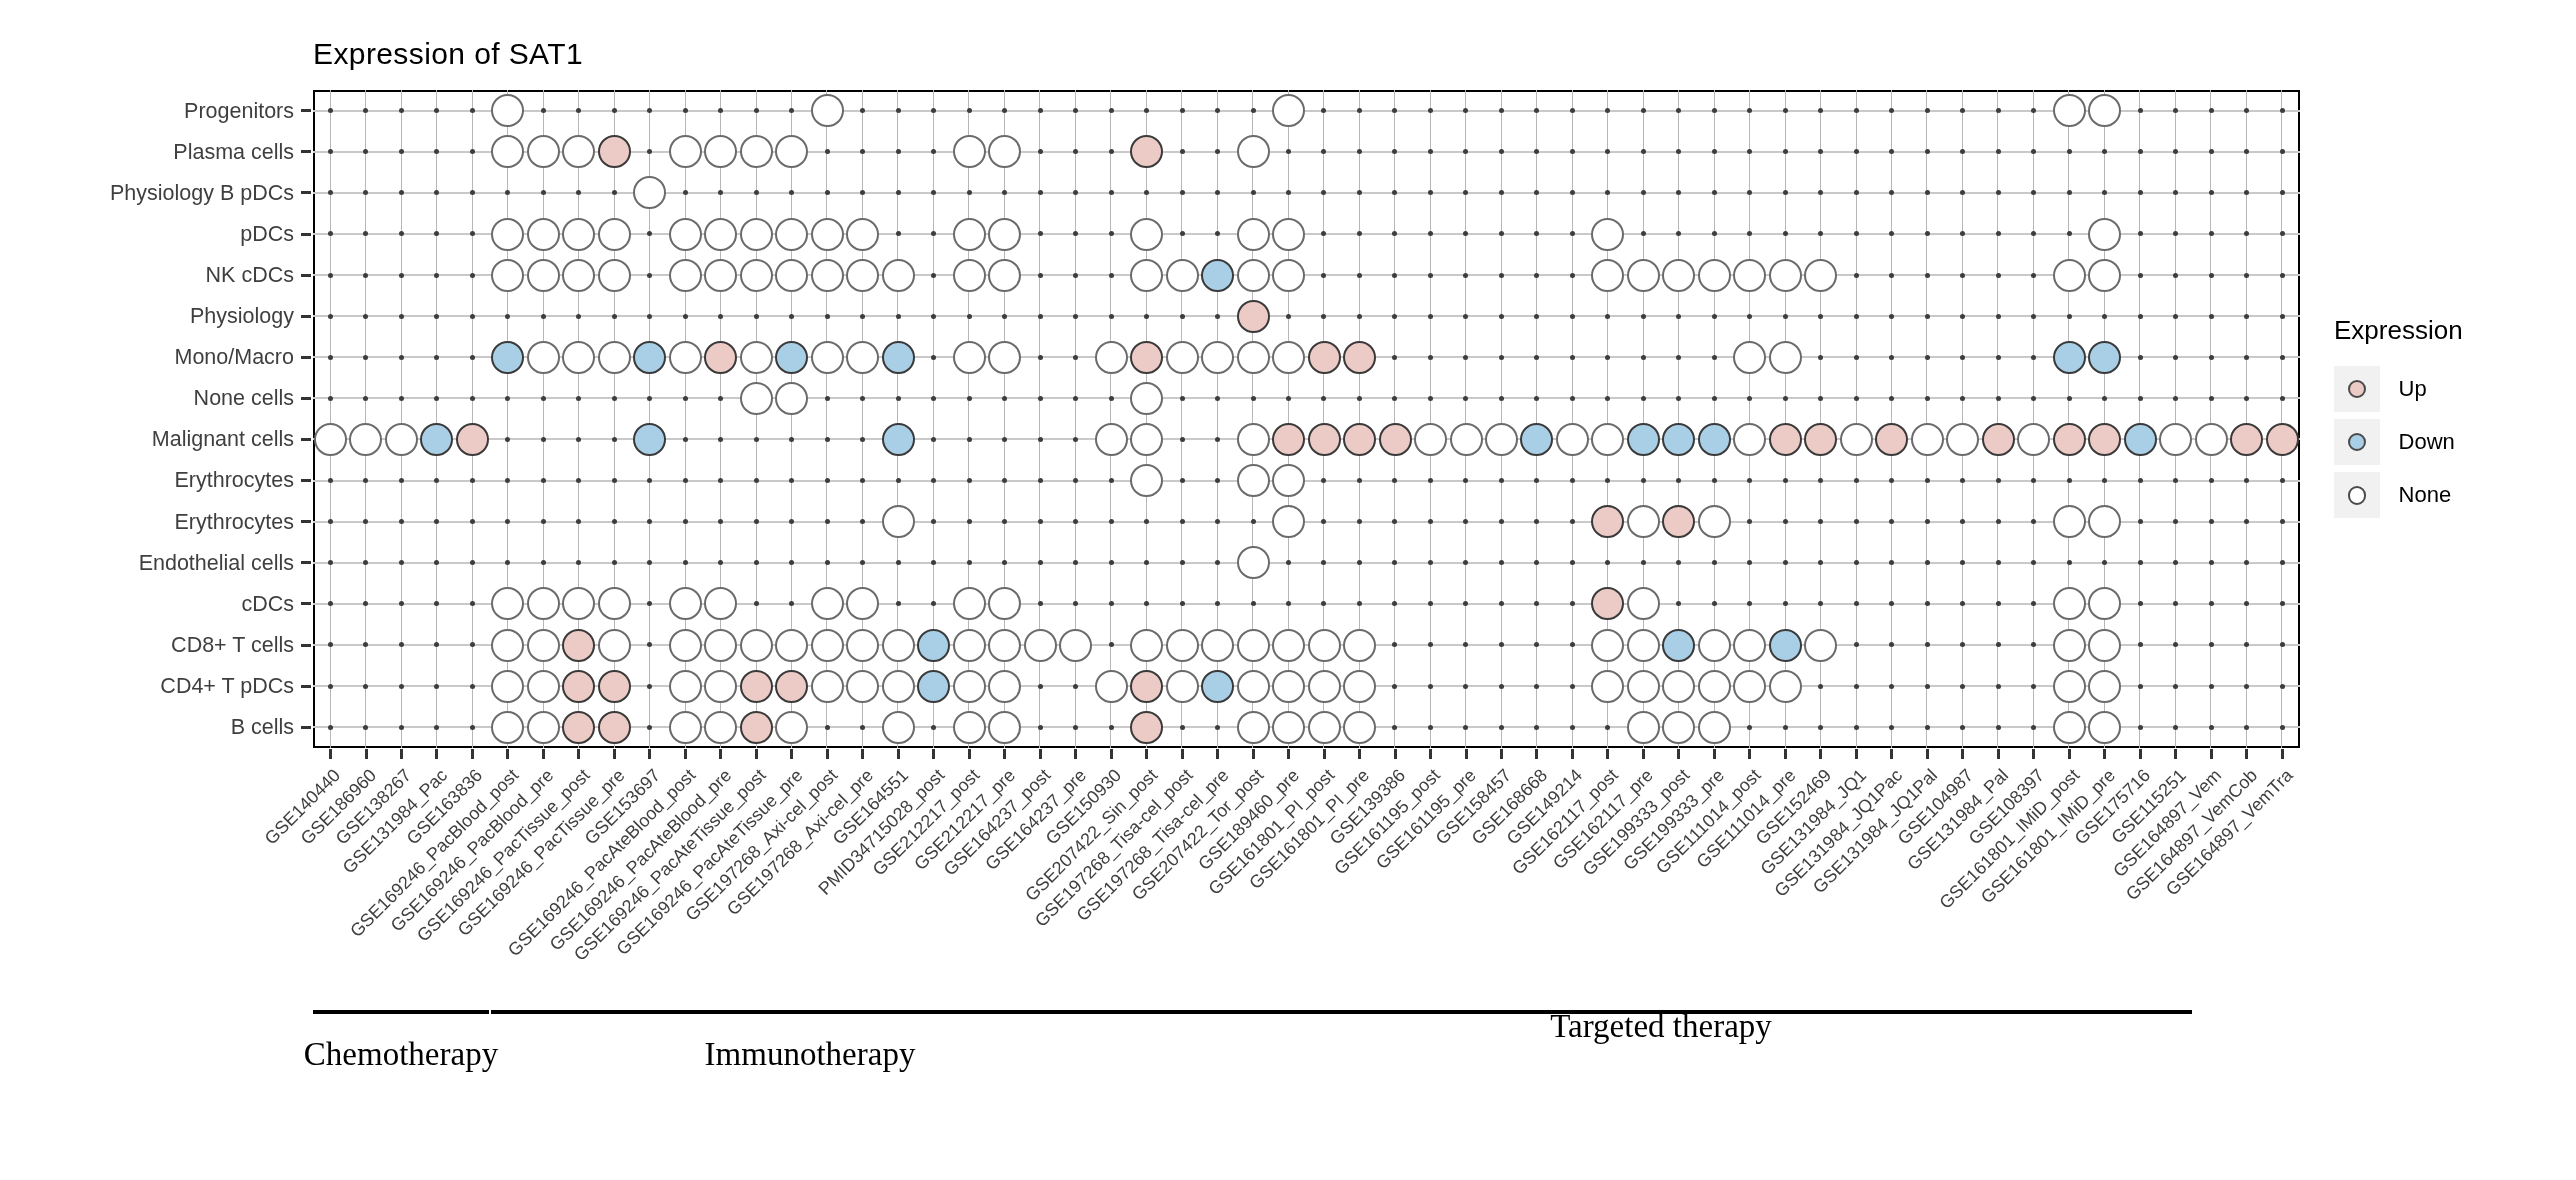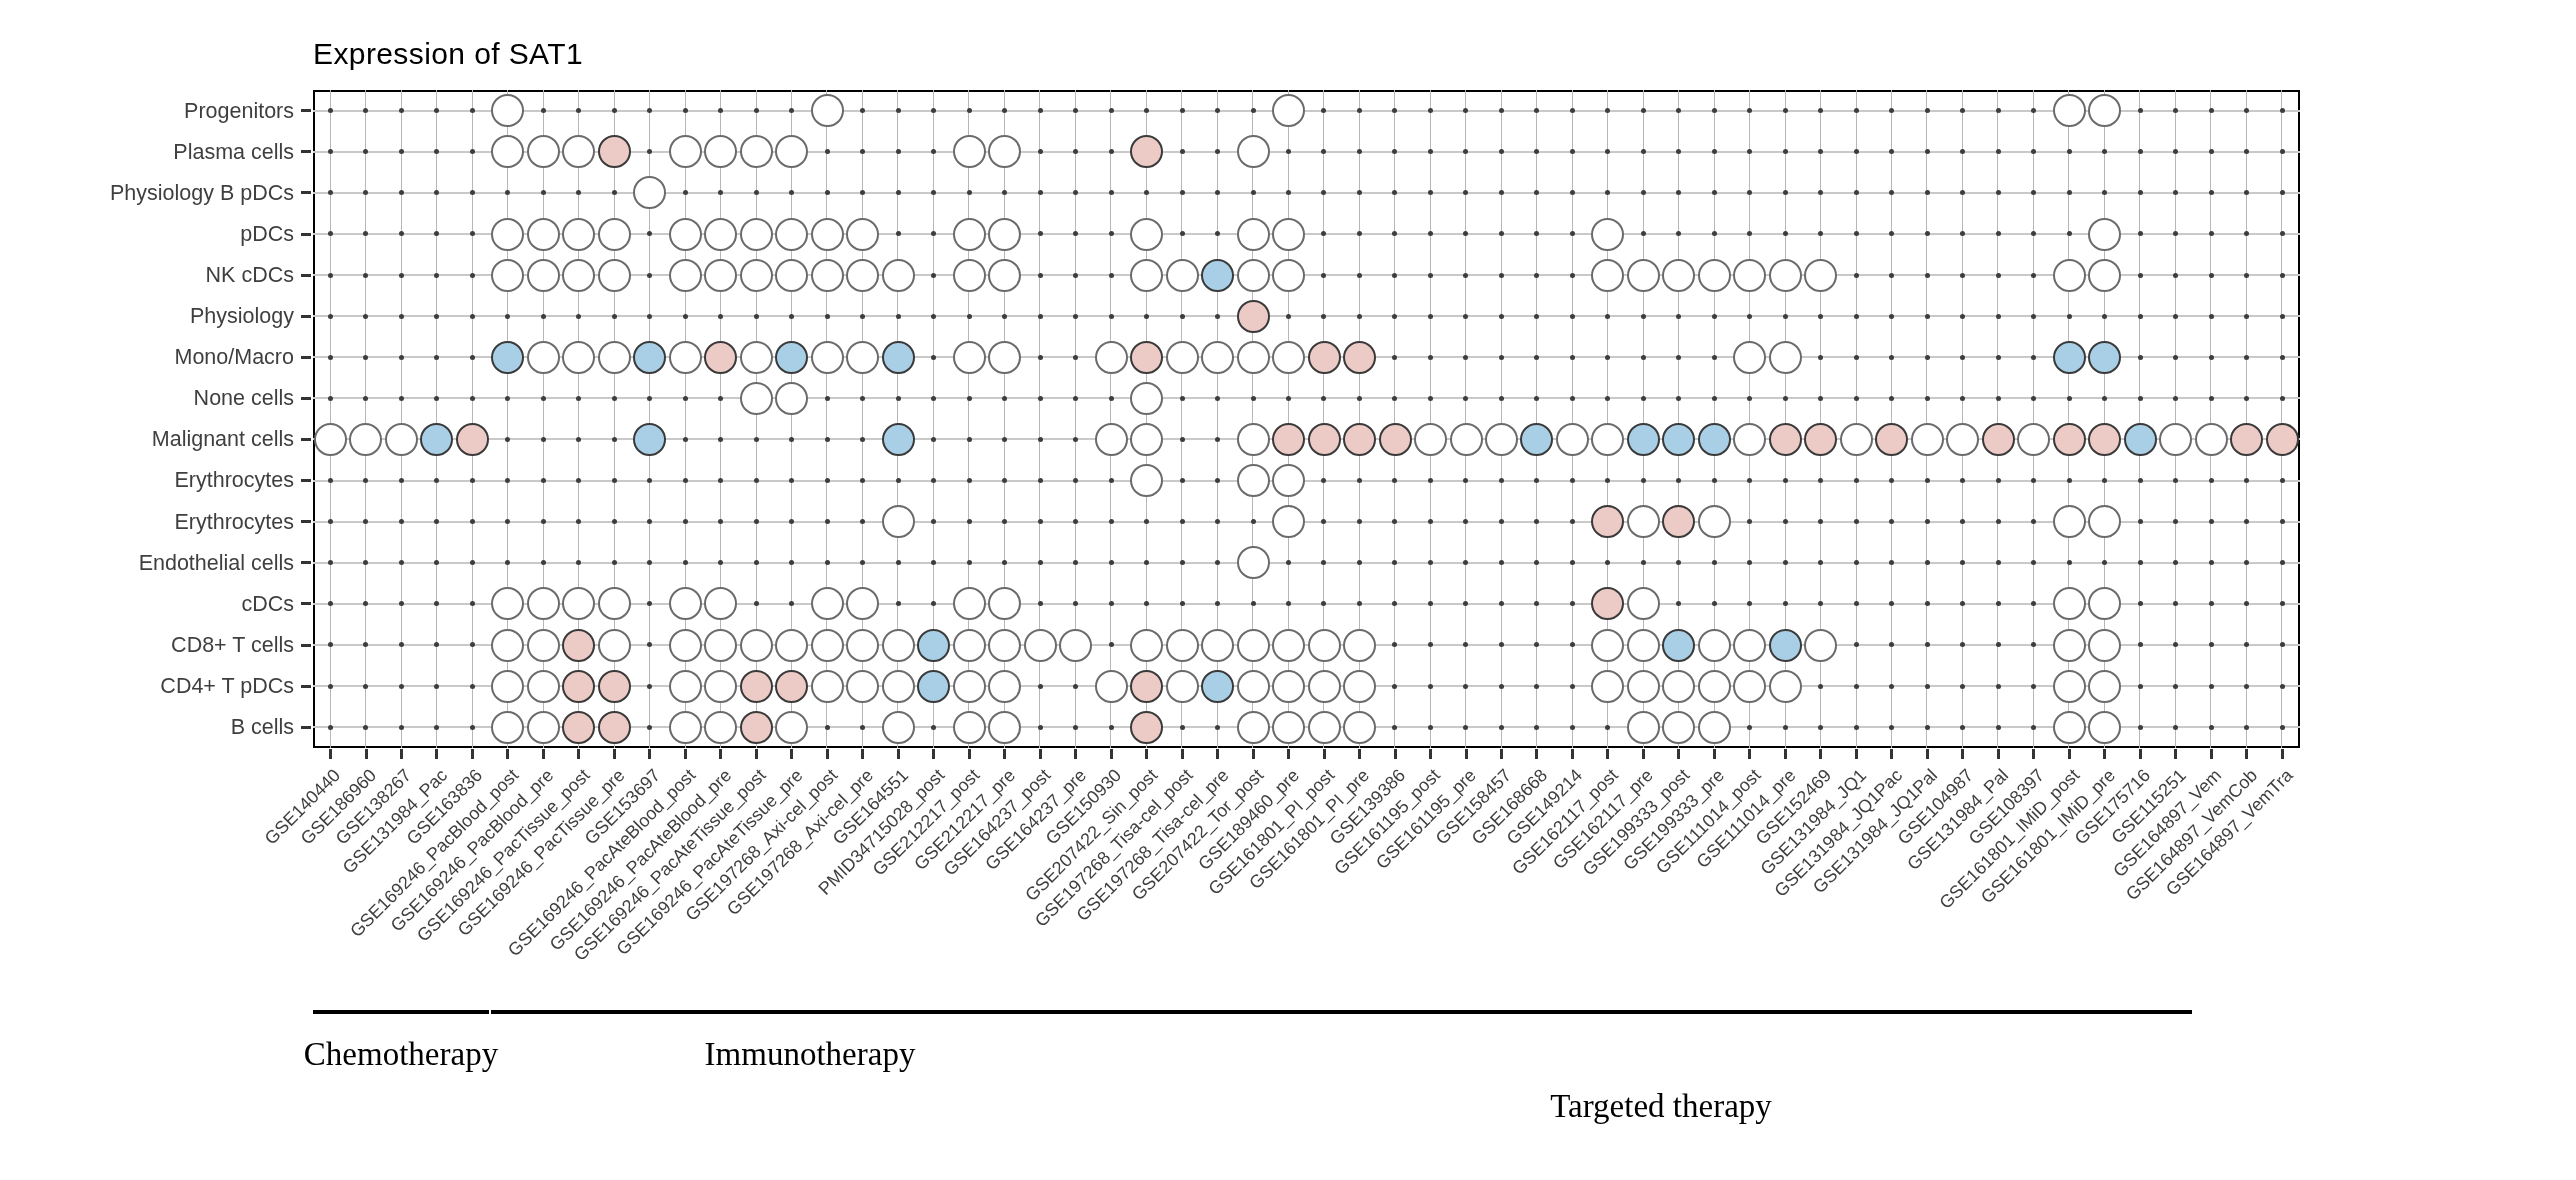--- a/index.html
+++ b/index.html
@@ -1501,23 +1501,44 @@
       <div class="xtick" style="left:2245px;top:749px"></div>
       <div class="xlab-anchor" style="left:2247px;top:765px">
         <span class="xlab">GSE164897_VemCob</span>
       </div>
       <div class="xtick" style="left:2281px;top:749px"></div>
       <div class="xlab-anchor" style="left:2282px;top:765px">
         <span class="xlab">GSE164897_VemTra</span>
       </div>
     </div>
 
+  <div id="legend">
+    <div id="legend-title">Expression</div>
+    <div class="leg-item">
+      <div class="leg-key">
+        <div class="leg-dot" id="dot-U" style="background: rgb(236, 202, 197);"></div>
+      </div>
+      <div class="leg-text">Up</div>
+    </div>
+    <div class="leg-item">
+      <div class="leg-key">
+        <div class="leg-dot" id="dot-D" style="background: rgb(169, 207, 231);"></div>
+      </div>
+      <div class="leg-text">Down</div>
+    </div>
+    <div class="leg-item">
+      <div class="leg-key">
+        <div class="leg-dot" id="dot-N" style="background: rgb(255, 255, 255);"></div>
+      </div>
+      <div class="leg-text">None</div>
+    </div>
+  </div>
 
   <div id="category-layer">
       <div class="cat-bar" style="left:313px;top:1010px;width:176px"></div>
       <div class="cat-label" style="left:401px;top:1036px">Chemotherapy</div>
       <div class="cat-bar" style="left:491px;top:1010px;width:638px"></div>
       <div class="cat-label" style="left:810px;top:1036px">Immunotherapy</div>
       <div class="cat-bar" style="left:1129px;top:1010px;width:1063px"></div>
-      <div class="cat-label" style="left:1661px;top:1088px">Targeted therapy</div>
+      <div class="cat-label" style="left:1661px;top:1008px">Targeted therapy</div>
     </div>
 </div>
 
 
 </body></html>

